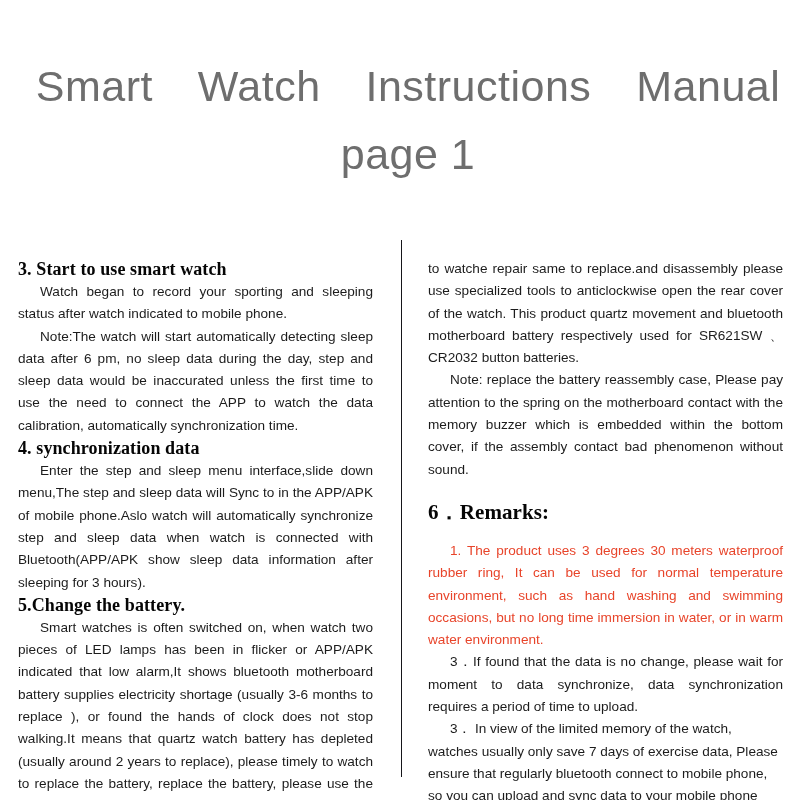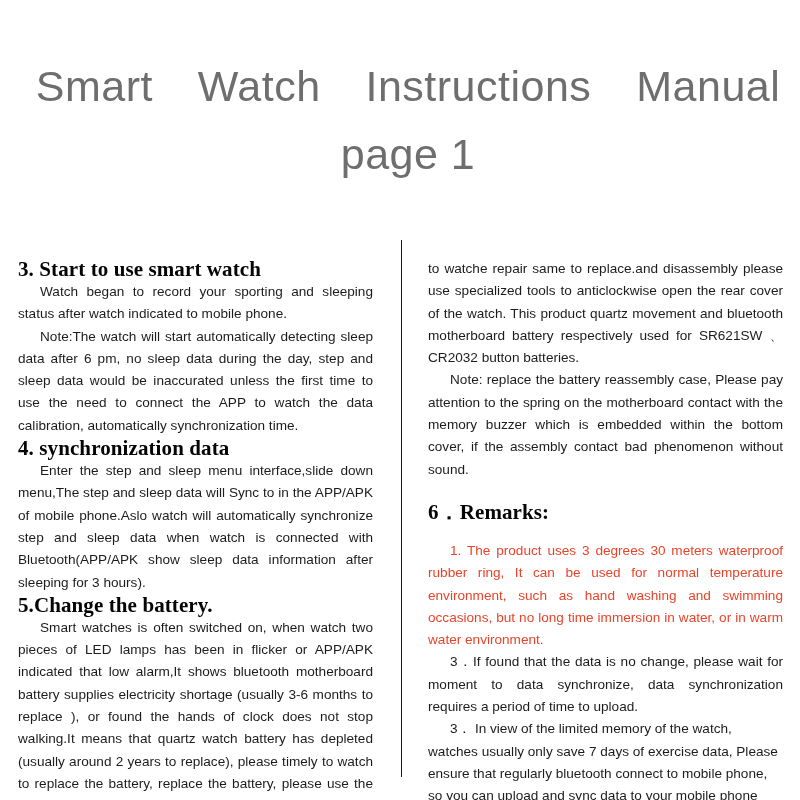--- a/index.html
+++ b/index.html
@@ -85,21 +85,21 @@
   p.body.noindent { text-indent: 0; }
   p.body.last { text-align: left; }
 
   p.body.red { color: #e8442a; }
 
   h2.heading {
     margin: 0;
     color: #050505;
     font-family: "Liberation Serif", serif;
     font-weight: bold;
-    font-size: 21px;
+    font-size: 18px;
     line-height: 23px;
     text-align: left;
     text-indent: 0;
     letter-spacing: 0.1px;
   }
   h2.heading.remarks {
     font-size: 21px;
     margin-top: 20px;
     margin-bottom: 16px;
   }

